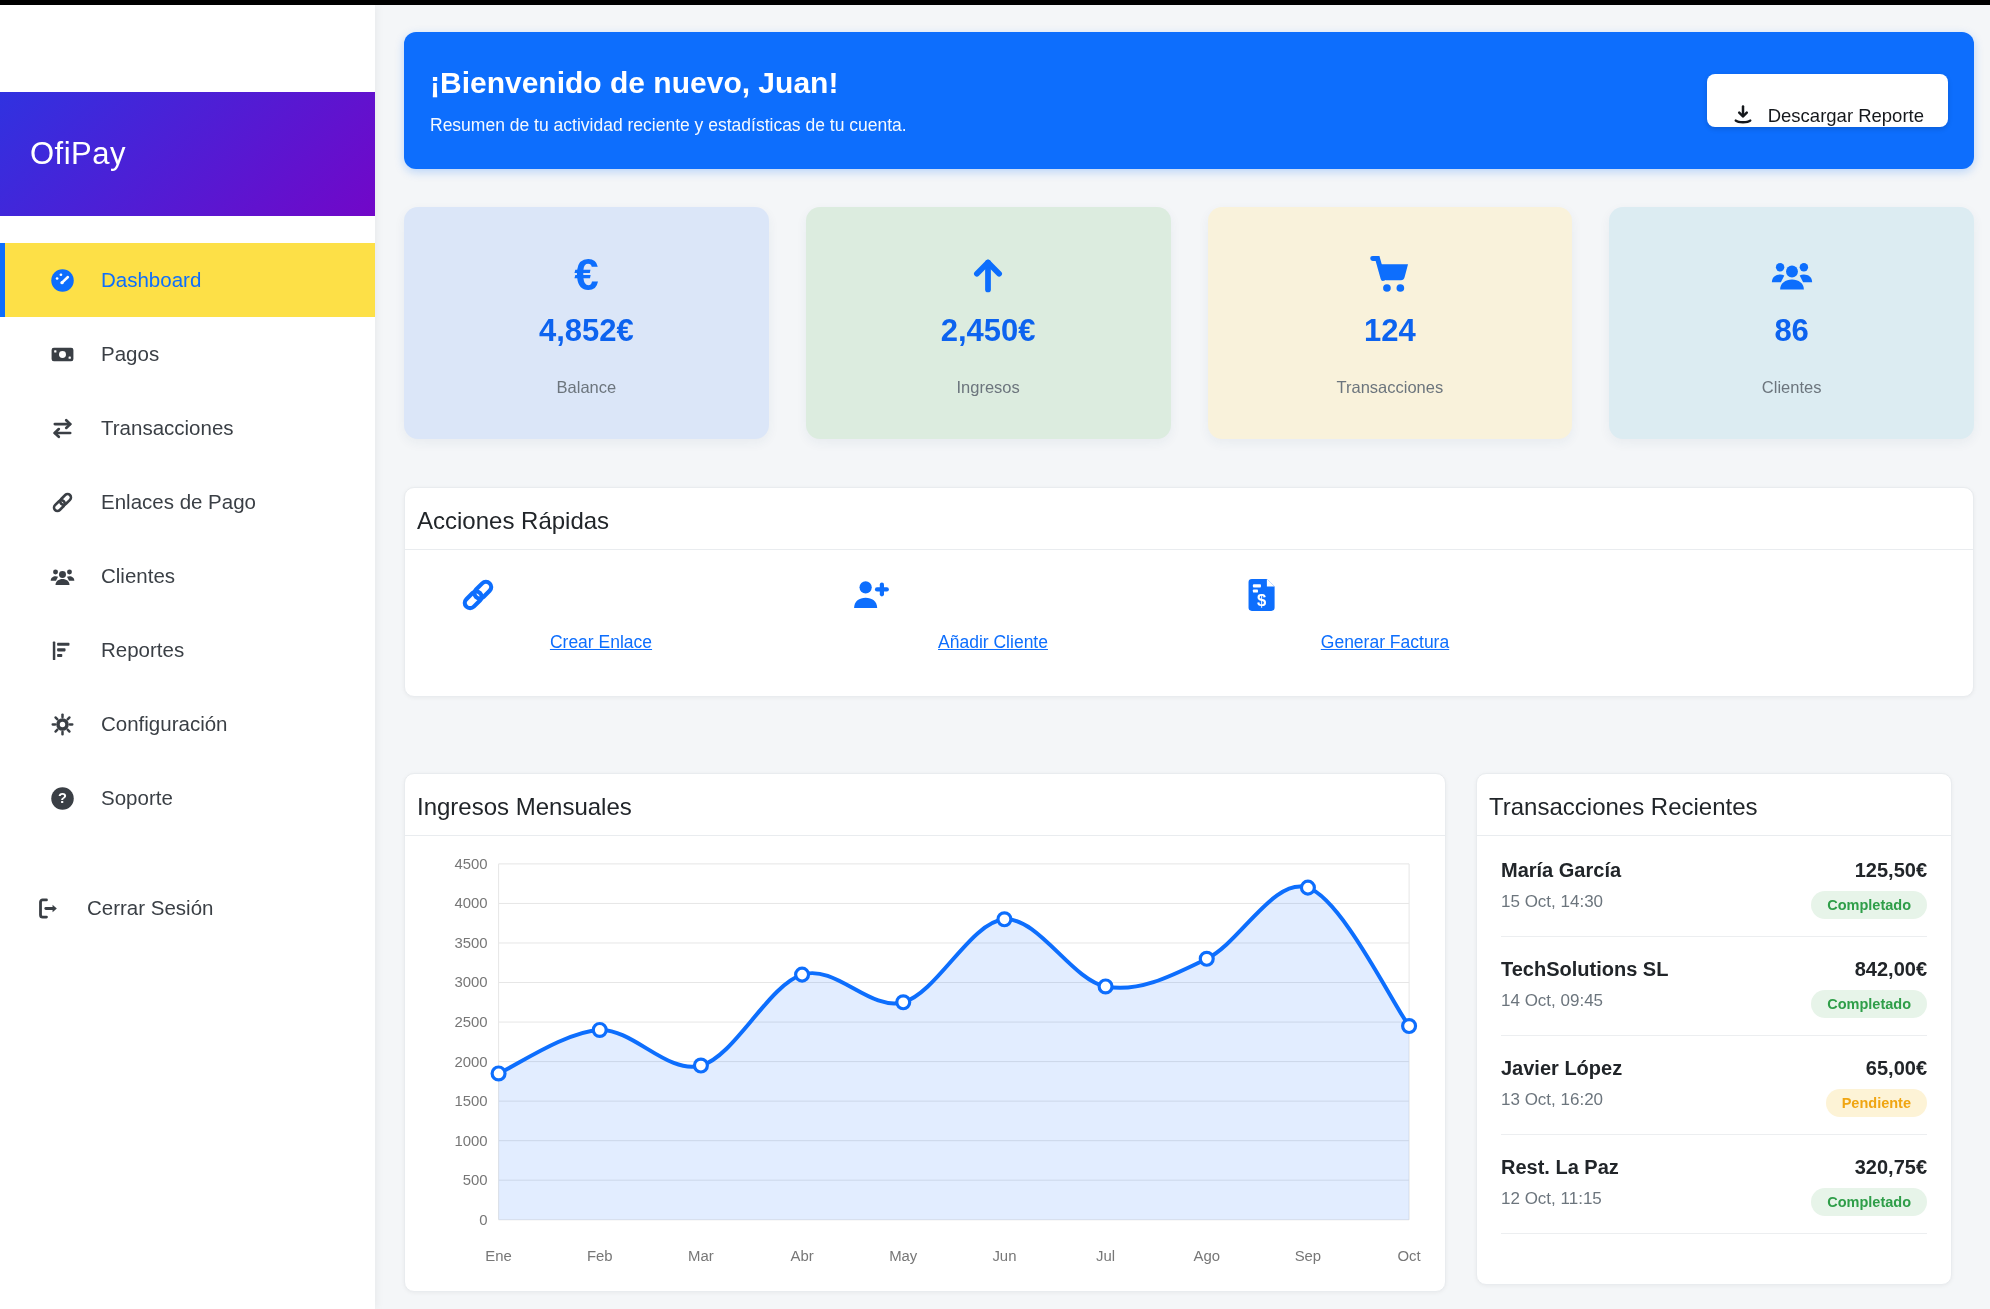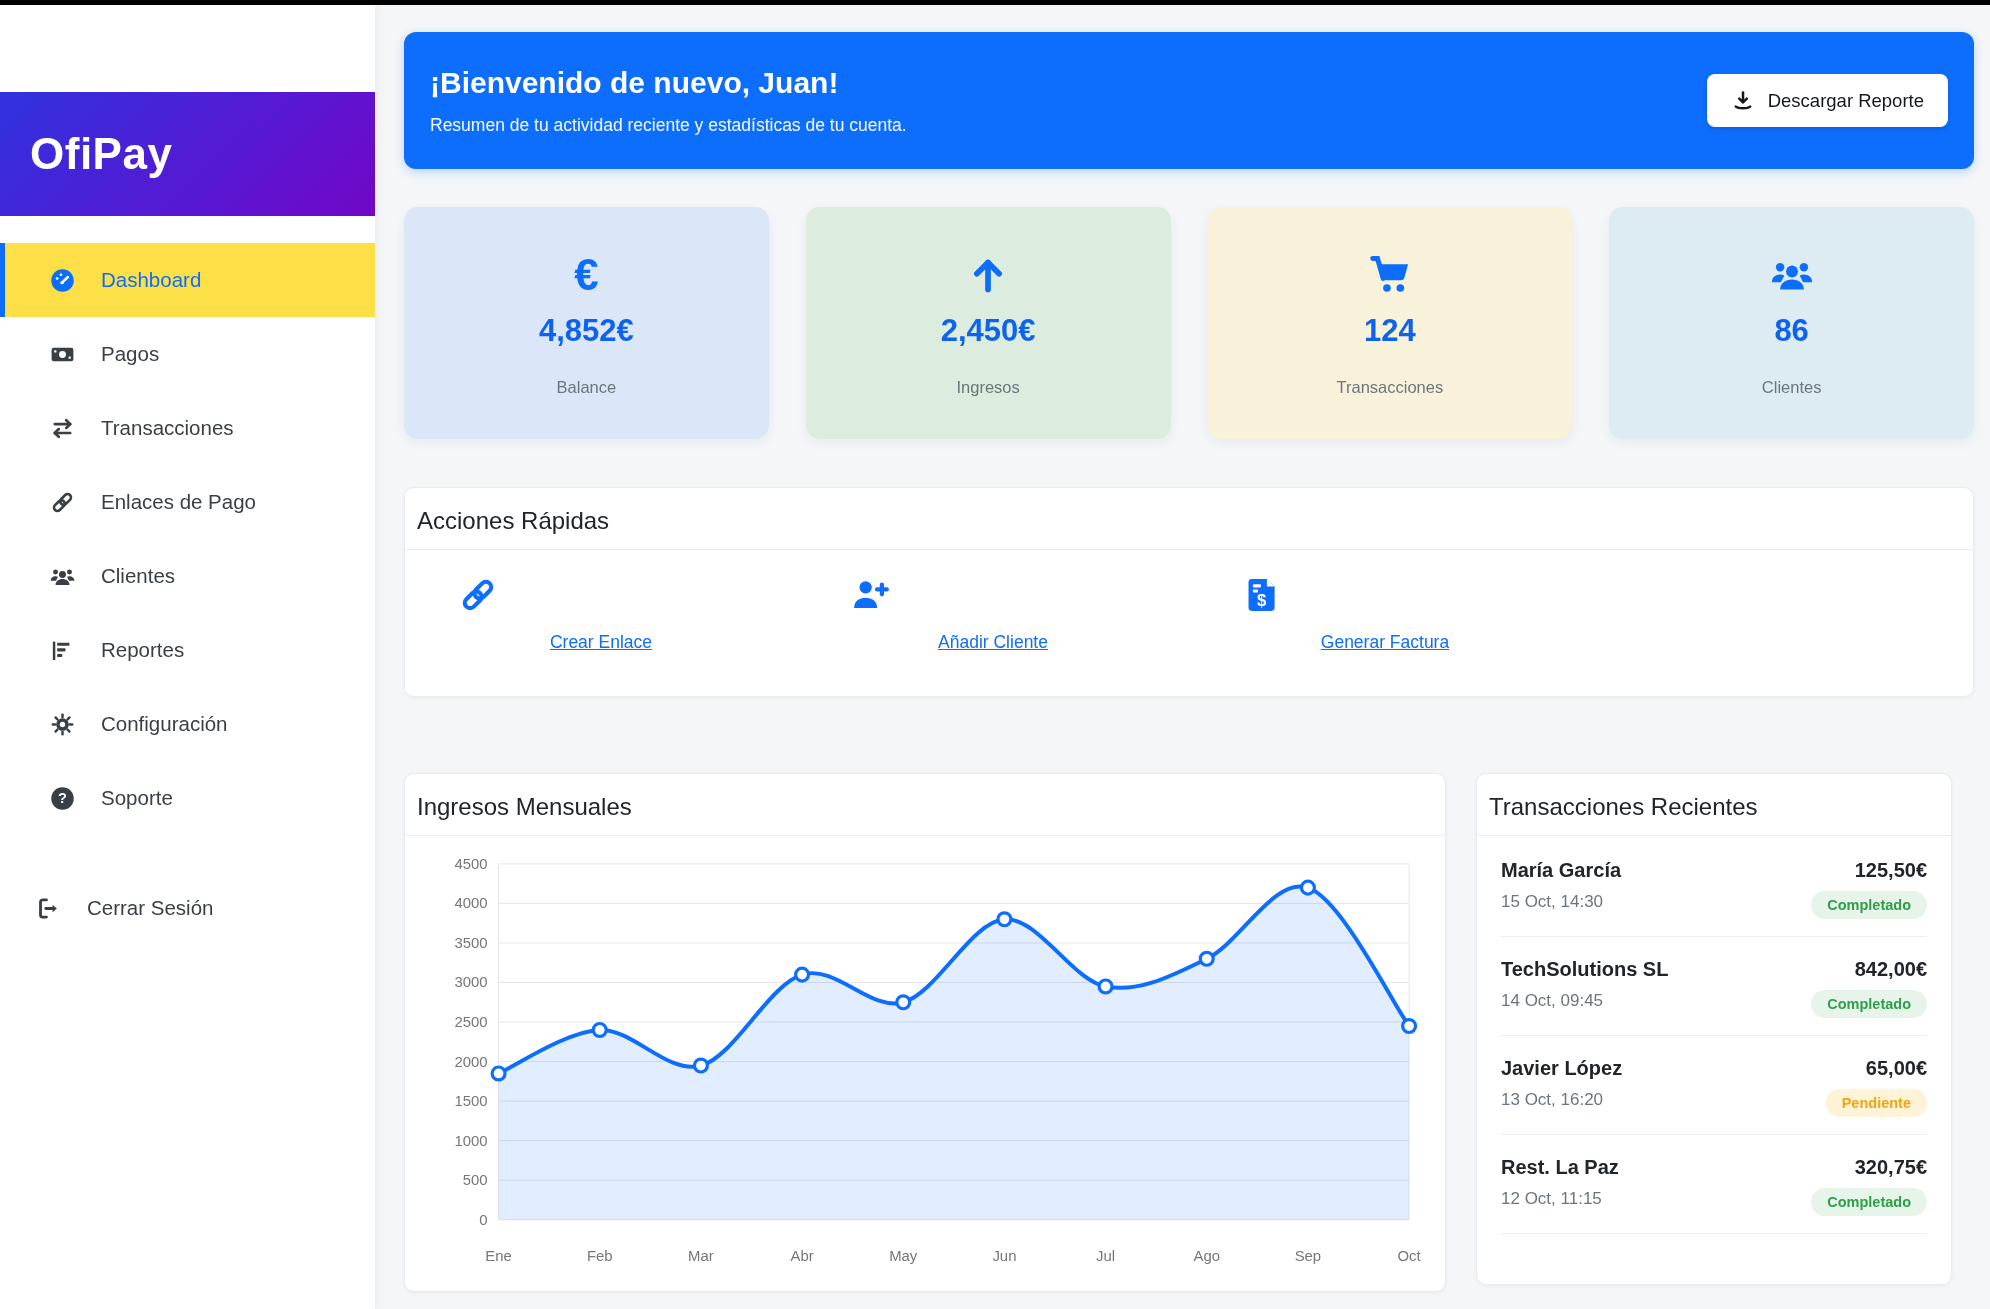--- a/index.html
+++ b/index.html
@@ -7,38 +7,38 @@
   body { font-family:"Liberation Sans","DejaVu Sans",sans-serif; background:#f4f6f8; }
 
   .topbar { position:absolute; top:0; left:0; width:1990px; height:5px; background:#000; z-index:50; }
 
   .app { display:flex; width:1990px; height:1309px; padding-top:5px; }
 
   
   .sidebar { width:375px; min-width:375px; background:#ffffff; box-shadow:2px 0 8px rgba(0,0,0,.05); position:relative; z-index:2; }
   .logo-block { margin-top:87px; height:124px; display:flex; align-items:center; padding-left:30px;
     background:linear-gradient(135deg,#3032e0 0%, #7207c8 100%); }
-  .logo-text { color:#fff; font-size:44px; font-weight:700; letter-spacing:.5px; }
+  .logo-text { color:#fff; font-size:31px; font-weight:400; letter-spacing:.5px; }
   .nav { margin-top:27px; }
   .nav-item { height:74px; display:flex; align-items:center; padding-left:44px; gap:25px;
     color:#3a3f45; font-size:20.5px; border-left:5px solid transparent; cursor:pointer; }
   .nav-item .nav-ic { width:27px; height:27px; display:flex; align-items:center; justify-content:center; }
   .nav-item svg { width:27px; height:27px; }
   .nav-item.active { background:#fde047; border-left-color:#0d6efd; color:#0d6efd; font-weight:500; }
   .nav-item.logout { margin-top:36px;padding-left:30px; }
 
   
   .main { flex:1; padding:27px 16px 0 29px; }
 
   .banner { height:137px; background:#0d6efd; border-radius:12px; display:flex; align-items:center;
     padding:0 26px; box-shadow:0 3px 10px rgba(13,110,253,.25); }
   .banner h1 { color:#fff; font-size:30px; font-weight:600; margin-bottom:15px; }
   .banner p { color:rgba(255,255,255,.96); font-size:17.5px; }
   .dl-btn { margin-left:auto; background:#fff; border:none; border-radius:8px; padding:0 24px; height:53px;
-    display:flex; align-items:center; gap:13px; font-size:18.5px; color:#15181c; cursor:pointer;
+    display:flex; align-items:flex-end; gap:13px; font-size:18.5px; color:#15181c; cursor:pointer;
     font-family:inherit; box-shadow:0 2px 5px rgba(0,0,0,.15); }
   .dl-btn svg { width:24px; height:24px; }
 
   .stats { margin-top:38px; display:grid; grid-template-columns:repeat(4,1fr); gap:37px; }
   .stat-card { height:232px; border-radius:14px; display:flex; flex-direction:column; align-items:center;
     justify-content:center; box-shadow:0 4px 12px rgba(40,60,100,.06); }
   .stat-blue   { background:#dbe6f8; }
   .stat-green  { background:#dcecdf; }
   .stat-cream  { background:#f9f2db; }
   .stat-cyan   { background:#dcecf2; }

